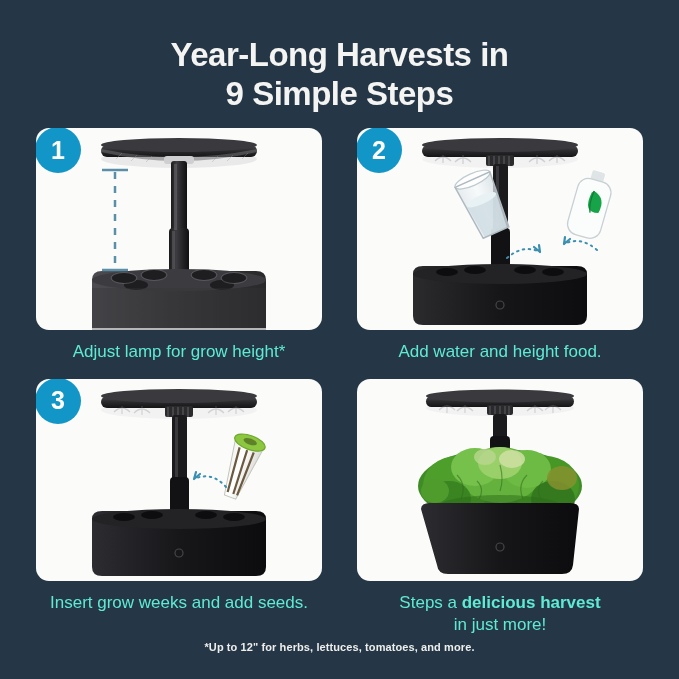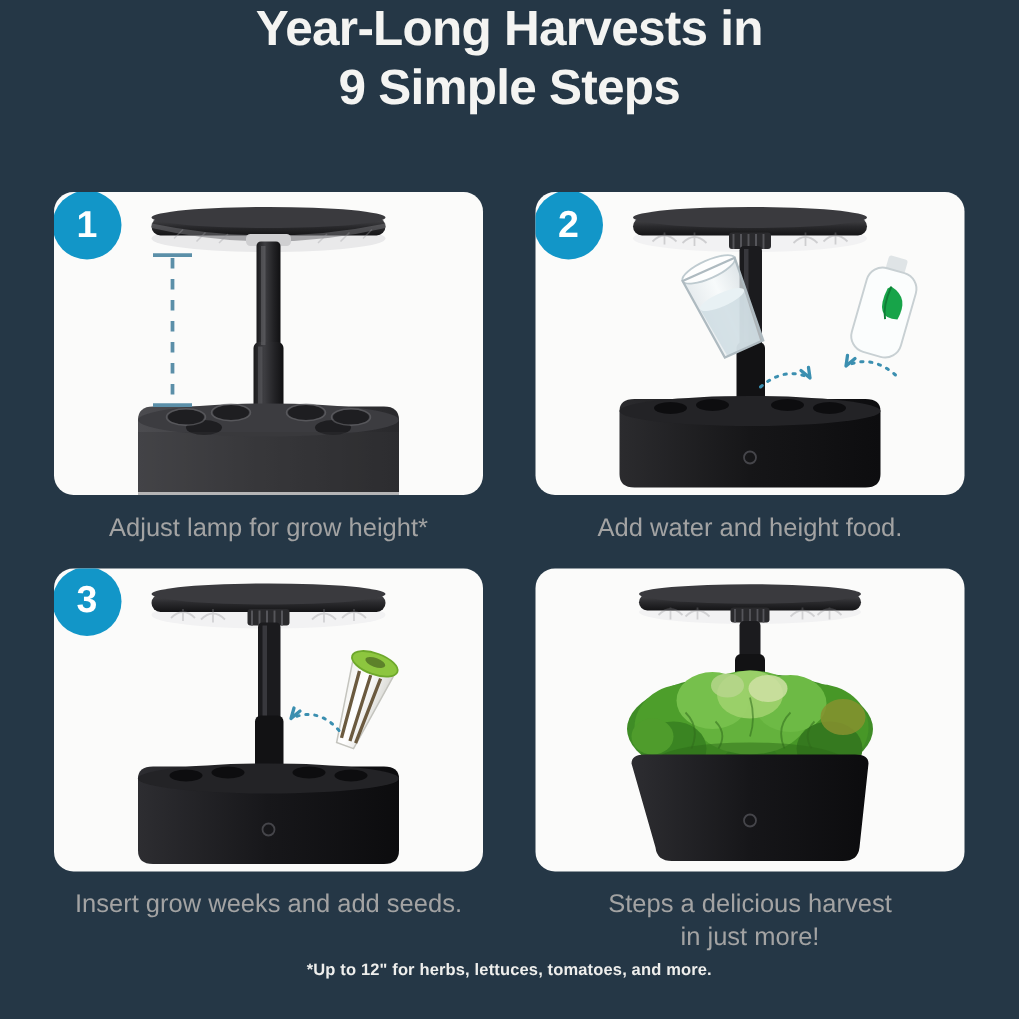--- a/index.html
+++ b/index.html
@@ -14,20 +14,21 @@
   }
 
   
   .title {
     text-align: center;
     color: #f4f4f2;
     font-weight: bold;
     font-size: 33px;
     line-height: 1.18;
     letter-spacing: -0.5px;
+    padding-top: 36px;
   }
   .title-line { display: block; }
 
   
   .grid {
     position: absolute;
     top: 128px;
     left: 36px;
     width: 607px;
     display: grid;
@@ -61,27 +62,27 @@
     font-size: 25px;
     display: flex;
     align-items: center;
     justify-content: center;
     z-index: 12;
     line-height: 1;
   }
 
   .caption {
     text-align: center;
-    color: #a3a3a3;
+    color: #5eead4;
     font-size: 17px;
     line-height: 1.28;
     margin-top: 11px;
     padding: 0 4px;
   }
-  .caption b { font-weight: normal; }
+  .caption b { font-weight: bold; }
 
   .footnote {
     position: absolute;
     left: 0;
     right: 0;
     bottom: 26px;
     text-align: center;
     color: #eeeeec;
     font-size: 11px;
     font-weight: bold;

